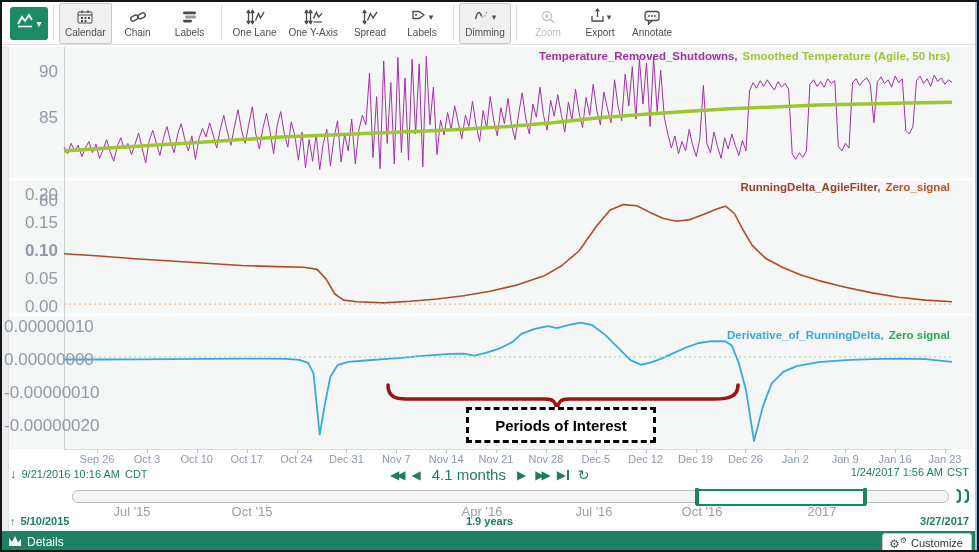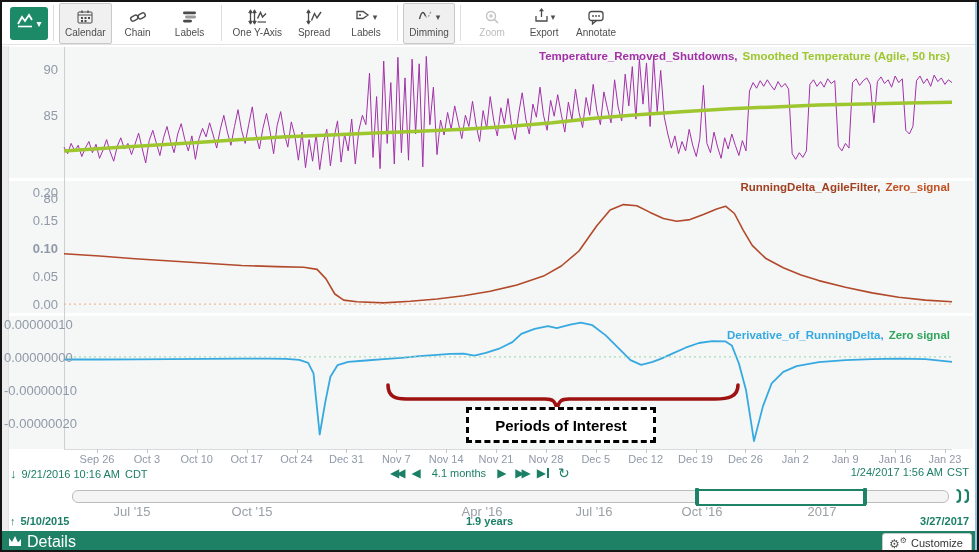--- a/index.html
+++ b/index.html
@@ -17,21 +17,21 @@
   .tbtn.active{background:#f0f0f0;border-color:#c9c9c9;}
   .tbtn .ticon{height:17px;display:flex;align-items:center;}
   .tbtn .tlabel{font-size:10px;color:#4e4e4e;margin-top:1px;white-space:nowrap;}
   .tbtn.disabled .tlabel{color:#bdbdbd;}
   .ticon .caret{font-size:9px;color:#4e4e4e;margin-left:2px;}
 
   
   .lane-bg{position:absolute;left:7px;right:4px;background:#f5f6f6;}
   .axis-vline{position:absolute;left:62px;top:45px;width:1px;height:403px;background:#cdd0d3;}
   .lane-bottom{position:absolute;left:62px;top:447px;width:888px;height:1px;background:#d8dadc;}
-  .ytick{position:absolute;width:54px;text-align:right;font-size:13px;color:#8f99a8;}
+  .ytick{position:absolute;width:54px;text-align:right;font-size:17px;color:#8f99a8;}
   .xtick-label{position:absolute;top:451px;width:60px;margin-left:-30px;text-align:center;font-size:11px;color:#8f99a8;}
   .xtick-mark{position:absolute;top:447px;width:1px;height:4px;background:#c2c5c8;}
   .legend{position:absolute;right:27px;font-size:11.5px;font-weight:bold;white-space:nowrap;}
   .legend span:not(:last-child)::after{content:",";}
   .legend span+span{margin-left:5px;}
 
   
   .brace-svg{position:absolute;left:380px;top:375px;}
   .poi-box{position:absolute;left:464px;top:405px;width:184px;height:30px;border:3px dashed #000;background:#fff;
            display:flex;align-items:center;justify-content:center;font-size:15px;font-weight:bold;color:#000;}
@@ -39,40 +39,40 @@
   
   .teal{color:#1b7f66;}
   .range-row{position:absolute;top:464px;left:0;width:100%;height:18px;font-size:11px;}
   .range-left{position:absolute;left:8px;top:0;display:flex;align-items:center;gap:5px;}
   .range-right{position:absolute;right:8px;top:0;display:flex;align-items:center;gap:4px;}
   .range-row .arrow{font-weight:bold;font-size:13px;}
   .tzlink{text-decoration-style:dashed;text-underline-offset:2px;cursor:pointer;}
   .nav-cluster{position:absolute;left:388px;top:0;display:flex;align-items:center;gap:9px;font-size:12px;}
   .nav-btn{cursor:pointer;letter-spacing:-3px;font-size:12px;}
   .nav-btn.single{letter-spacing:0;}
-  .nav-months{font-size:11px;margin:0 2px;}
+  .nav-months{font-size:15px;margin:0 2px;}
   .step-end{display:flex;align-items:center;cursor:pointer;}
   .step-end .bar{display:inline-block;width:2px;height:10px;background:#1b7f66;margin-left:1px;}
   .refresh{font-size:14px;cursor:pointer;line-height:10px;}
 
   
   .tl-track{position:absolute;left:70px;top:488px;width:875px;height:11px;background:#f4f4f4;border:1px solid #bcbcbc;border-radius:6px;cursor:pointer;}
   .tl-sel{position:absolute;left:694px;top:487px;width:166px;height:13px;background:#fdfdfd;border:2px solid #1d8266;cursor:grab;}
   .tl-handle{position:absolute;top:-3px;width:4px;height:17px;background:#1d8266;border-radius:1px;cursor:ew-resize;}
   .tl-handle.left{left:-3px;} .tl-handle.right{right:-3px;}
   .tl-icon{position:absolute;left:952px;top:486px;cursor:pointer;}
   .tl-label{position:absolute;top:502px;width:70px;margin-left:-35px;text-align:center;font-size:13px;color:#9aa0a6;}
   .invest-row{position:absolute;top:513px;left:0;width:100%;height:16px;font-size:11px;font-weight:bold;}
   .invest-left{position:absolute;left:8px;display:flex;gap:5px;align-items:center;}
   .invest-center{position:absolute;left:0;width:100%;text-align:center;}
   .invest-right{position:absolute;right:8px;}
 
   
   .bottom-bar{position:absolute;left:0;top:529px;width:100%;height:21px;background:#1e8065;display:flex;align-items:center;color:#fff;}
-  .details-lbl{font-size:16px;margin-left:6px;display:flex;align-items:center;gap:5px;cursor:pointer;}
+  .details-lbl{font-size:12px;margin-left:6px;display:flex;align-items:center;gap:5px;cursor:pointer;}
   .customize-btn{position:absolute;right:5px;top:2px;background:#fff;border:1px solid #c9c9c9;border-radius:3px;
                  font-size:11px;color:#333;padding:1px 8px 2px 6px;display:flex;align-items:center;gap:4px;cursor:pointer;}
   .gear{font-size:12px;color:#555;line-height:11px;}
 </style>
 </head>
 <body>
 
 <div class="screen">
 <div class="stage">
 
@@ -120,20 +120,36 @@
         <svg width="18" height="16" viewBox="0 0 18 16">
               <rect x="2" y="2.5" width="13" height="2.8" rx="1.4" fill="#4a4a4a"></rect>
               <rect x="4" y="6.6" width="11" height="2.8" rx="1.4" fill="#9a9a9a"></rect>
               <rect x="2" y="10.7" width="9" height="2.8" rx="1.4" fill="#4a4a4a"></rect>
             </svg>
       </span>
       <span class="tlabel">Labels</span>
     </div>
     <div class="tsep"></div>
 
+    <div class="tbtn">
+      <span class="ticon">
+        <svg width="20" height="16" viewBox="0 0 20 16">
+              <g stroke="#4a4a4a" fill="#4a4a4a">
+                <line x1="3.5" y1="3" x2="3.5" y2="13" stroke-width="1.3"></line>
+                <path d="M3.5,0.8 L1.8,3.8 L5.2,3.8 Z"></path>
+                <path d="M3.5,15.2 L1.8,12.2 L5.2,12.2 Z"></path>
+                <line x1="7.5" y1="3" x2="7.5" y2="13" stroke-width="1.3"></line>
+                <path d="M7.5,0.8 L5.8,3.8 L9.2,3.8 Z"></path>
+                <path d="M7.5,15.2 L5.8,12.2 L9.2,12.2 Z"></path>
+                <path d="M10.5,11.5 L13.5,4.5 L15.5,9 L19,3" fill="none" stroke-width="1.4"></path>
+              </g>
+            </svg>
+      </span>
+      <span class="tlabel">One Lane</span>
+    </div>
     <div class="tbtn">
       <span class="ticon">
         <svg width="20" height="16" viewBox="0 0 20 16">
               <g stroke="#4a4a4a" fill="#4a4a4a">
                 <line x1="3.5" y1="3" x2="3.5" y2="13" stroke-width="1.3"></line>
                 <path d="M3.5,0.8 L1.8,3.8 L5.2,3.8 Z"></path>
                 <path d="M3.5,15.2 L1.8,12.2 L5.2,12.2 Z"></path>
                 <line x1="7.5" y1="3" x2="7.5" y2="13" stroke-width="1.3"></line>
                 <path d="M7.5,0.8 L5.8,3.8 L9.2,3.8 Z"></path>
                 <path d="M7.5,15.2 L5.8,12.2 L9.2,12.2 Z"></path>

